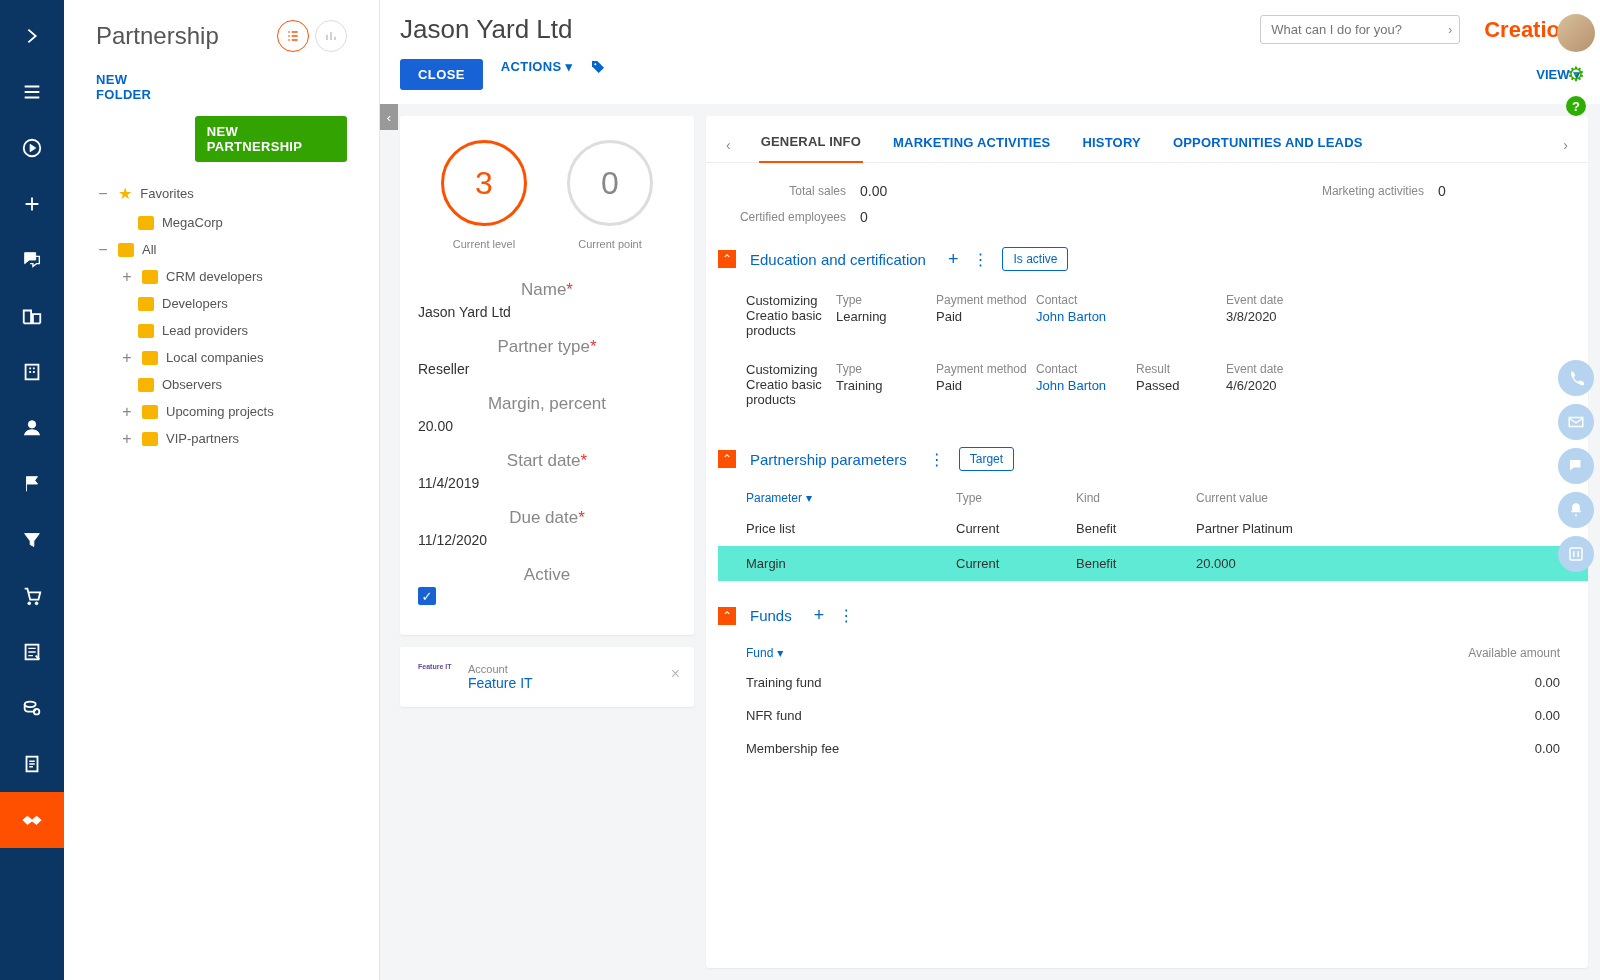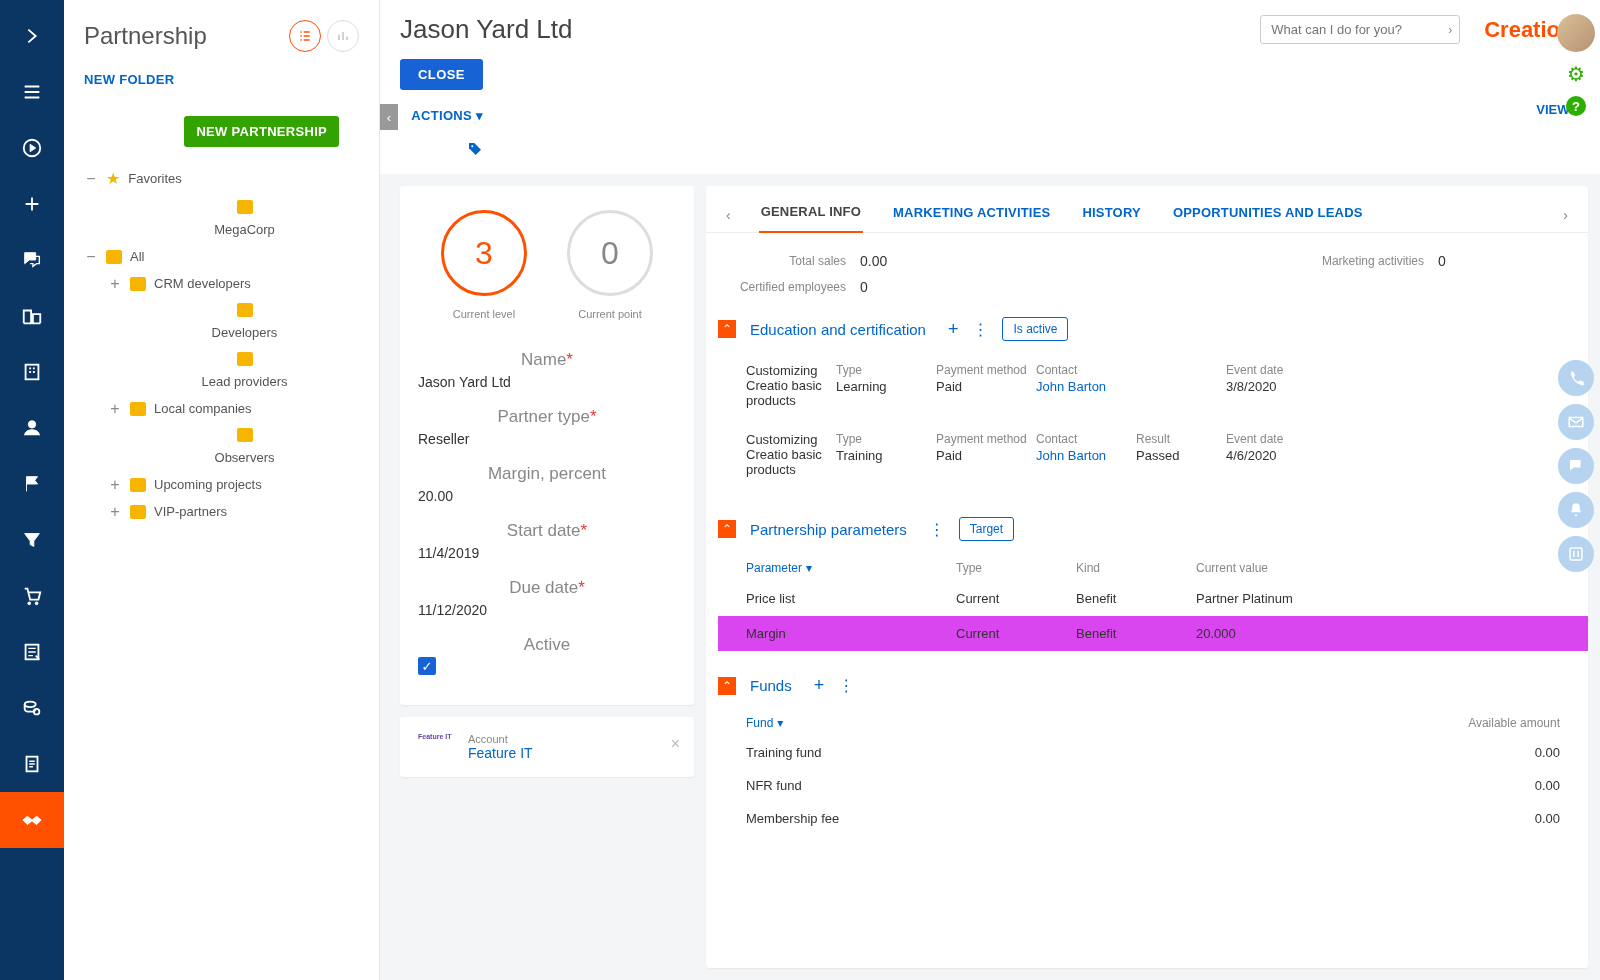--- a/index.html
+++ b/index.html
@@ -2,48 +2,48 @@
 <html><head>
 <meta charset="utf-8">
 <style>
 * { box-sizing: border-box; margin: 0; padding: 0; }
 body { font-family: -apple-system, BlinkMacSystemFont, "Segoe UI", Arial, sans-serif; font-size: 13px; color: #333; background: #f4f5f7; overflow: hidden; }
 .app { display: flex; width: 1600px; height: 980px; }
 .leftbar { width: 64px; background: #0b3663; display: flex; flex-direction: column; align-items: center; padding-top: 8px; }
 .leftbar .nav-item { width: 64px; height: 56px; display: flex; align-items: center; justify-content: center; color: #fff; cursor: pointer; }
 .leftbar .nav-item.active { background: #ff5000; }
 .leftbar svg { width: 22px; height: 22px; fill: #fff; stroke: #fff; }
-.sidebar { width: 316px; background: #fff; display: flex; flex-direction: column; padding: 20px 8px; border-right: 1px solid #e5e5e5; }
+.sidebar { width: 316px; background: #fff; display: flex; flex-direction: column; padding: 20px 20px; border-right: 1px solid #e5e5e5; }
 .sidebar-head { display: flex; align-items: center; justify-content: space-between; padding: 0 12px 12px 12px; }
 .sidebar-title { font-size: 24px; color: #555; font-weight: 300; }
 .sidebar-head .modes { display: flex; gap: 6px; }
 .circle-btn { width: 32px; height: 32px; border: 1px solid #ddd; border-radius: 50%; display: flex; align-items: center; justify-content: center; cursor: pointer; }
 .circle-btn.active { border: 1.5px solid #ff5000; }
 .circle-btn svg { width: 16px; height: 16px; }
 .sidebar-actions { display: flex; gap: 10px; padding: 8px 12px 16px 12px; }
 .link-btn { color: #0066cc; font-size: 13px; font-weight: 600; cursor: pointer; letter-spacing: 0.3px;}
 .green-btn { background: #32a300; color: #fff; font-size: 13px; font-weight: 600; padding: 8px 12px; border-radius: 3px; cursor: pointer; letter-spacing: 0.3px; margin-top: 44px;}
 .tree { padding: 0 8px; }
 .tree-row { display: flex; align-items: center; gap: 8px; padding: 6px 0 6px 4px; color: #555; cursor: pointer; }
 .tree-row .toggle { width: 14px; height: 14px; display: inline-flex; align-items: center; justify-content: center; color: #888; font-size: 16px;}
 .folder-ic { width: 16px; height: 14px; background: #f7b500; border-radius: 2px; display: inline-block; position: relative; }
 .star-ic { color: #f7b500; font-size: 16px; }
 .indent-1 { padding-left: 28px; }
-.indent-2 { padding-left: 46px; flex-direction: column; }
+.indent-2 { padding-left: 46px; }
 .main { flex: 1; display: flex; flex-direction: column; background: #f4f5f7; }
 .topbar { background: #fff; padding: 14px 20px 0 20px; position: relative; }
 .topbar-row1 { display: flex; align-items: center; justify-content: space-between; }
 .page-title { font-size: 26px; color: #444; font-weight: 400; }
 .topbar-right { display: flex; align-items: center; gap: 24px; }
 .search { border: 1px solid #ccc; border-radius: 3px; padding: 6px 28px 6px 10px; width: 200px; font-size: 13px; color: #888; position: relative; }
 .search-wrap { position: relative; }
 .search-wrap .arrow { position: absolute; right: 8px; top: 50%; transform: translateY(-50%); color: #888; font-size: 12px;}
 .brand { color: #ff5000; font-size: 22px; font-weight: 600; display: flex; align-items: center; gap: 2px;}
 .topbar-row2 { display: flex; align-items: center; justify-content: space-between; padding: 14px 0 14px 0; }
-.actions-left { display: flex; align-items: flex-end; gap: 18px; flex-direction: column; }
+.actions-left { display: flex; align-items: flex-start; gap: 18px; }
 .blue-btn { background: #1763d6; color: #fff; font-weight: 600; padding: 8px 18px; border-radius: 3px; cursor: pointer; font-size: 13px; letter-spacing: 0.4px;}
 .dropdown-link { color: #0066cc; font-weight: 600; cursor: pointer; font-size: 13px; display: flex; align-items: center; gap: 4px; letter-spacing: 0.3px;}
 .tag-ic { color: #0066cc; }
 .view-link { color: #0066cc; font-weight: 600; cursor: pointer; display: flex; align-items: center; gap: 4px;}
 .collapse-handle { position: absolute; left: 0; top: 104px; width: 18px; height: 26px; background: #999; display: flex; align-items: center; justify-content: center; color: #fff; cursor: pointer;}
 .content { flex: 1; display: flex; gap: 12px; padding: 12px 12px 12px 20px; overflow: hidden; }
 .left-col { width: 294px; display: flex; flex-direction: column; gap: 12px; }
 .card { background: #fff; border-radius: 3px; box-shadow: 0 1px 2px rgba(0,0,0,0.06); }
 .metrics { display: flex; gap: 40px; padding: 24px 30px; justify-content: center;}
 .metric { text-align: center; }
@@ -82,21 +82,21 @@
 .tag-btn { border: 1px solid #0066cc; color: #0066cc; padding: 4px 10px; border-radius: 3px; font-size: 12px; cursor: pointer;}
 .edu-table { padding-left: 28px; }
 .edu-row { display: grid; grid-template-columns: 90px 100px 100px 100px 90px 90px; gap: 0; padding: 8px 0 16px 0; align-items: start;}
 .edu-row .h { font-size: 12px; color: #888; margin-bottom: 2px;}
 .edu-row .b { font-size: 13px; color: #333; }
 .edu-row .linkc { color: #0066cc; }
 .param-table { padding-left: 28px; }
 .param-head { display: grid; grid-template-columns: 210px 120px 120px 120px; padding: 6px 0; font-size: 12px; color: #888;}
 .param-head .sort { color: #0066cc; display: inline-flex; align-items: center; gap: 4px;}
 .param-row { display: grid; grid-template-columns: 210px 120px 120px 120px; padding: 10px 0; font-size: 13px; color: #333;}
-.param-row.alt { background: #d946ef; margin: 0 -28px 0 -28px; padding-left: 28px; padding-right: 28px;}
+.param-row.alt { background: #5eead4; margin: 0 -28px 0 -28px; padding-left: 28px; padding-right: 28px;}
 .fund-table { padding-left: 28px; }
 .fund-head { display: flex; justify-content: space-between; padding: 6px 0; font-size: 12px; color: #888;}
 .fund-head .sort { color: #0066cc; display: inline-flex; align-items: center; gap: 4px;}
 .fund-row { display: flex; justify-content: space-between; padding: 9px 0; font-size: 13px; color: #333;}
 .right-rail { position: absolute; right: 0; top: 0; width: 48px; display: flex; flex-direction: column; align-items: center; gap: 10px; padding-top: 14px;}
 .avatar { width: 38px; height: 38px; border-radius: 50%; background: linear-gradient(135deg,#d8c29a,#b89070); }
 .gear { color: #2eae00; font-size: 20px; }
 .help { width: 20px; height: 20px; border-radius: 50%; background: #2eae00; color: #fff; display: flex; align-items: center; justify-content: center; font-size: 13px; font-weight: bold;}
 .float-btns { position: absolute; right: 6px; top: 360px; display: flex; flex-direction: column; gap: 8px;}
 .float-btn { width: 36px; height: 36px; border-radius: 50%; background: #b6d3f0; display: flex; align-items: center; justify-content: center; color: #fff; cursor: pointer;}

